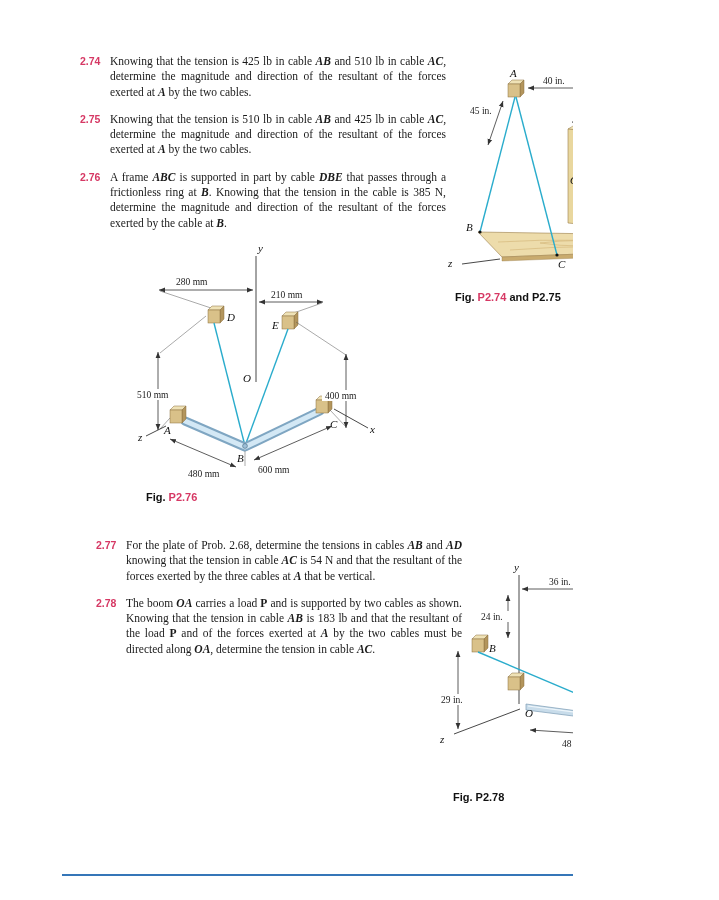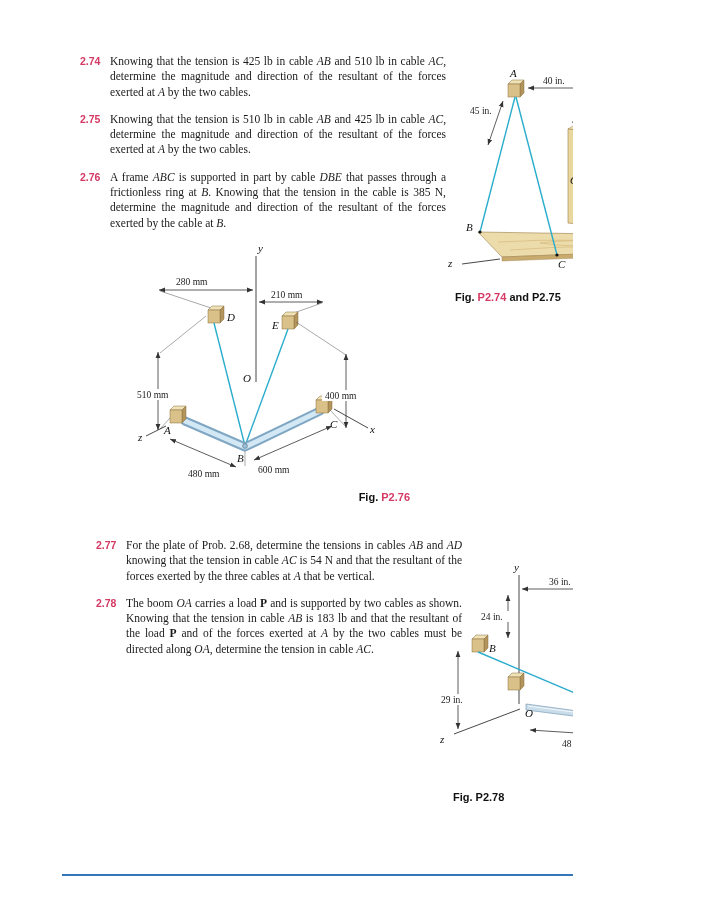--- a/index.html
+++ b/index.html
@@ -6,21 +6,21 @@
   html,body { background:#ffffff; }
   .page {
     position:relative; width:573px; height:900px; background:#ffffff;
     font-family:"Liberation Serif", serif; color:#1a1a1a; overflow:hidden;
   }
   .prob-group { position:absolute; width:366px; }
   .problem { position:relative; padding-left:30px; margin-bottom:12px;
              text-align:justify; font-size:11.5px; line-height:1.33; }
   .pnum { position:absolute; left:0; top:1px; font-family:"Liberation Sans", sans-serif;
           font-weight:bold; font-size:10.5px; color:#d63864; }
-  .it { font-style:italic; }
+  .it { font-style:italic;font-weight:bold; }
   .bd { font-weight:bold; }
   .fig { position:absolute; }
   .caption { font-family:"Liberation Sans", sans-serif; font-weight:bold;
              font-size:11px; color:#111; }
   .caption .link { color:#d63864; }
   svg { display:block; }
   .dim { font:9.5px "Liberation Serif", serif; fill:#222; }
   .pt  { font:italic 11px "Liberation Serif", serif; fill:#111; }
   .ptb { font:bold 11px "Liberation Serif", serif; fill:#e62e2e; }
   .dimline { stroke:#333; stroke-width:0.8; fill:none; }
@@ -203,21 +203,21 @@
       <line class="thin" x1="115" y1="211" x2="115" y2="226"></line>
       <text class="pt" x="107" y="222">B</text>
       <line class="dimline" x1="124" y1="220" x2="202" y2="186" marker-start="url(#arr)" marker-end="url(#arr)"></line>
       <text class="dim" x="128" y="233">600 mm</text>
 
       <line class="axis" x1="36" y1="186" x2="16" y2="196"></line>
       <text class="pt" x="8" y="201">z</text>
       <line class="axis" x1="204" y1="169" x2="238" y2="188"></line>
       <text class="pt" x="240" y="193">x</text>
     </svg>
-    <div class="caption" style="margin:4px 0 0 16px;text-align:right;">
+    <div class="caption" style="margin:4px 0 0 16px;">
       <span>Fig. </span><span class="link">P2.76</span><span></span>
     </div>
   </div>
 
   <div class="fig" style="left:432px; top:553px; width:280px;">
     <svg width="280" height="236" viewBox="0 0 280 236">
 
       <line class="axis" x1="87" y1="22" x2="87" y2="151"></line>
       <text class="pt" x="82" y="18">y</text>
 

